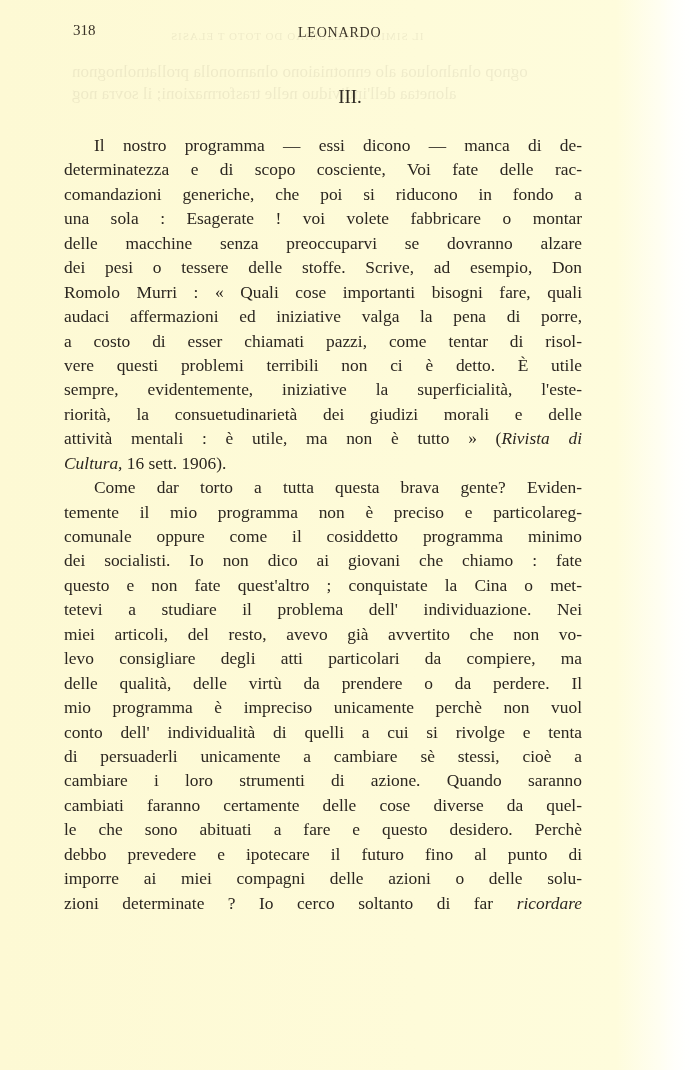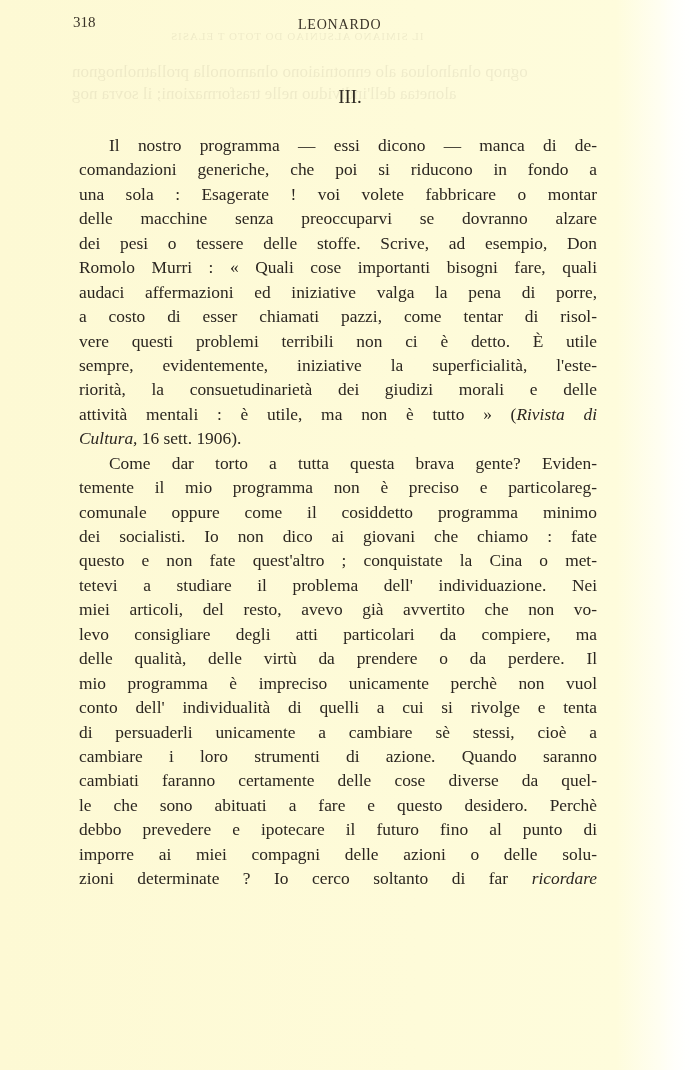--- a/index.html
+++ b/index.html
@@ -26,21 +26,21 @@
     .gutter-shade {
       position: absolute;
       right: 0;
       top: 0;
       width: 40px;
       height: 1070px;
       background: linear-gradient(to right, rgba(255,255,255,0) 0%, rgba(255,255,255,0.85) 70%, #ffffff 100%);
     }
     .running-head {
       position: absolute;
-      top: 14px;
+      top: 22px;
       left: 73px;
       width: 515px;
       height: 20px;
     }
     .page-number {
       position: absolute;
       left: 0;
       top: 0;
       font-family: "Liberation Serif", serif;
       font-size: 15px;
@@ -70,21 +70,21 @@
       width: 700px;
       text-align: center;
       font-family: "Liberation Serif", serif;
       font-size: 19px;
       color: #2f2a22;
       padding-left: 0px;
     }
     .body-text {
       position: absolute;
       top: 133px;
-      left: 79px;
+      left: 64px;
       width: 518px;
     }
     .line {
       display: block;
       height: 24.45px;
       line-height: 24.45px;
       font-family: "Liberation Serif", serif;
       font-size: 17.4px;
       white-space: nowrap;
       text-align: justify;
@@ -112,20 +112,21 @@
 
   <div class="running-head">
     <span class="page-number">318</span>
     <span class="running-title">LEONARDO</span>
   </div>
 
   <div class="chapter-number">III.</div>
 
   <div class="body-text">
     <span class="line indent">Il nostro programma — essi dicono — manca di de-</span>
+    <span class="line">determinatezza e di scopo cosciente, Voi fate delle rac-</span>
     <span class="line">comandazioni generiche, che poi si riducono in fondo a</span>
     <span class="line">una sola : Esagerate ! voi volete fabbricare o montar</span>
     <span class="line">delle macchine senza preoccuparvi se dovranno alzare</span>
     <span class="line">dei pesi o tessere delle stoffe. Scrive, ad esempio, Don</span>
     <span class="line">Romolo Murri : « Quali cose importanti bisogni fare, quali</span>
     <span class="line">audaci affermazioni ed iniziative valga la pena di porre,</span>
     <span class="line">a costo di esser chiamati pazzi, come tentar di risol-</span>
     <span class="line">vere questi problemi terribili non ci è detto. È utile</span>
     <span class="line">sempre, evidentemente, iniziative la superficialità, l'este-</span>
     <span class="line">riorità, la consuetudinarietà dei giudizi morali e delle</span>

